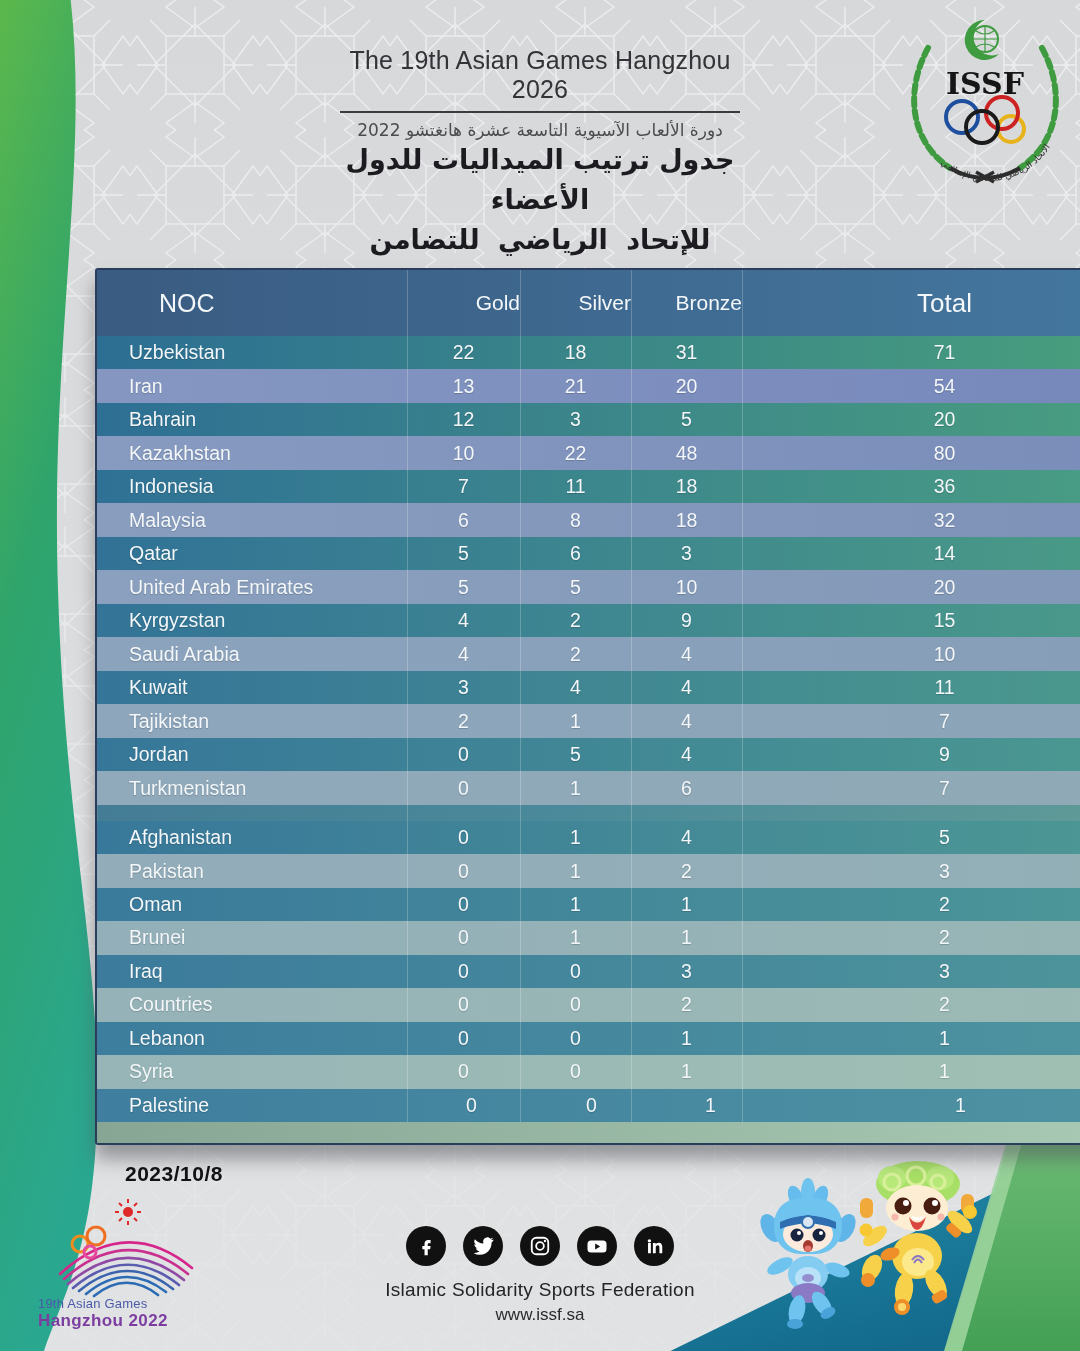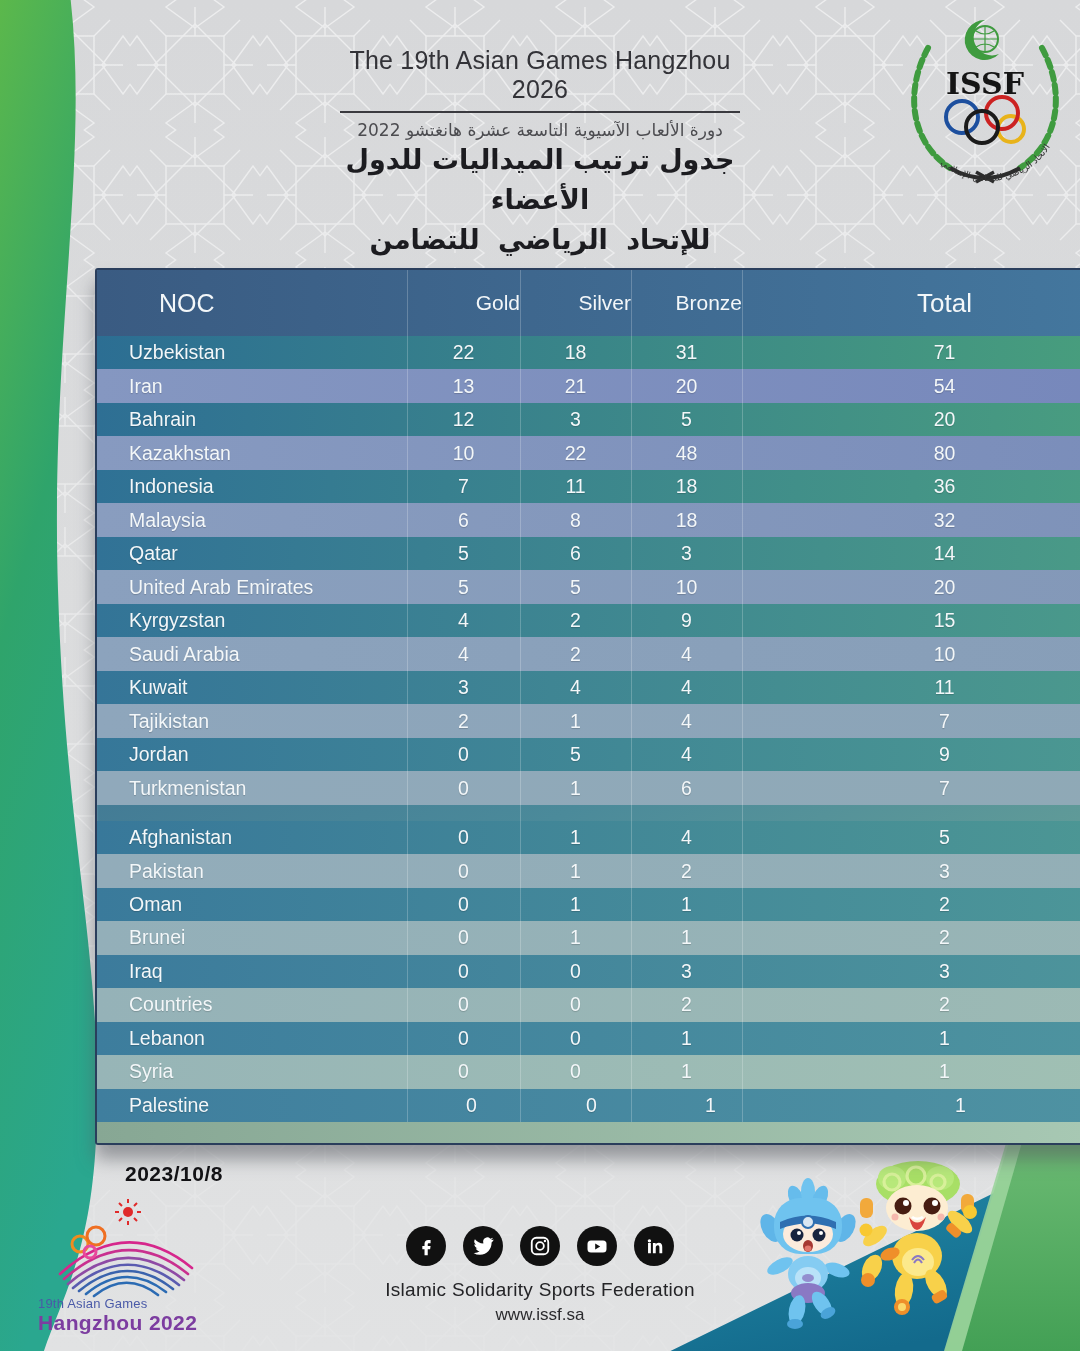--- a/index.html
+++ b/index.html
@@ -40,21 +40,21 @@
 
   
   .date-label{position:absolute;left:125px;top:1162px;font-size:21px;font-weight:bold;color:#121215;letter-spacing:.5px;}
   .footer-center{position:absolute;left:340px;top:1226px;width:400px;text-align:center;}
   .social-row{display:flex;justify-content:center;gap:17px;}
   .social{width:40px;height:40px;border-radius:50%;background:#111;display:flex;align-items:center;justify-content:center;}
   .org-name{margin-top:13px;font-size:19px;color:#242427;letter-spacing:.3px;}
   .website{margin-top:4px;font-size:17px;color:#2b2b2e;}
   .games-logo{position:absolute;left:38px;top:1196px;width:176px;}
   .gl1{font-size:13px;color:#4a5aa8;margin-top:-2px;letter-spacing:.2px;}
-  .gl2{font-size:21px;font-weight:bold;color:#7c3da0;letter-spacing:.4px;}
+  .gl2{font-size:17px;font-weight:bold;color:#7c3da0;letter-spacing:.4px;}
 </style>
 </head>
 <body>
 
 <div class="page">
 
   <svg class="abs" style="left:0;top:0;" width="1080" height="1351" viewBox="0 0 1080 1351">
     <defs>
       <pattern id="geo" width="130" height="130" patternUnits="userSpaceOnUse">
         <g fill="none" stroke="#ffffff" stroke-width="1.4" opacity="0.55">

